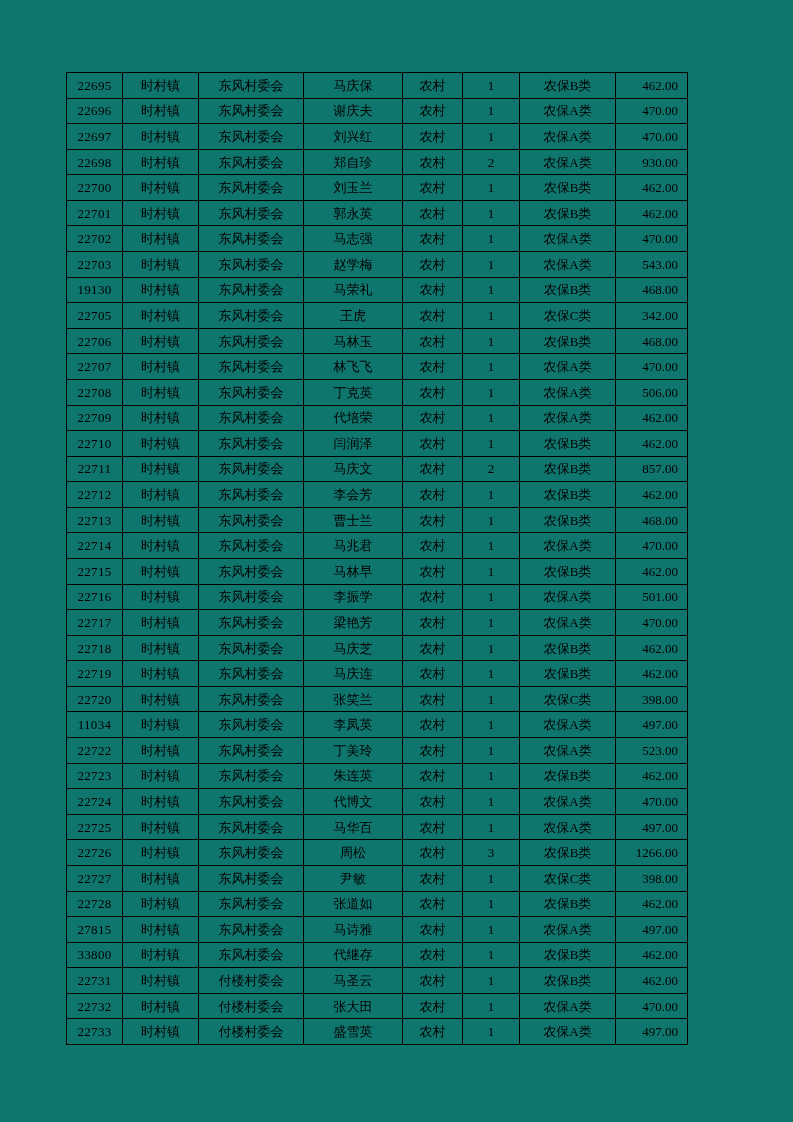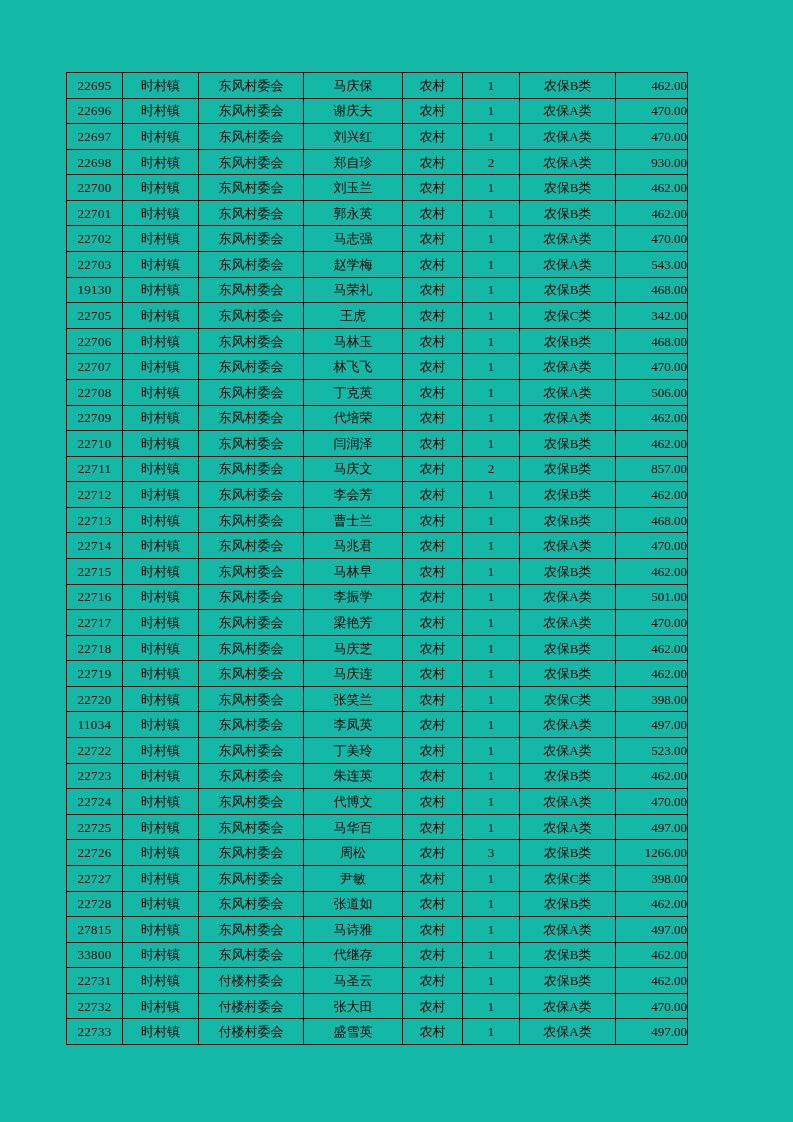--- a/index.html
+++ b/index.html
@@ -5,21 +5,21 @@
   * { margin: 0; padding: 0; box-sizing: border-box; }
   html, body {
     width: 793px; height: 1122px;
     background: #ffffff;
     font-family: "Liberation Serif", "DejaVu Serif", serif;
     color: #000000;
   }
   .page {
     position: relative;
     width: 793px; height: 1122px;
-    background: #14b8a6;
+    background: #0f766e;
     overflow: hidden;
   }
   table.data-table {
     position: absolute;
     left: 66px; top: 72px;
     width: 621px; height: 973px;
     border-collapse: collapse;
     table-layout: fixed;
   }
   table.data-table td {
@@ -27,20 +27,21 @@
     font-size: 13px;
     line-height: 1;
     text-align: center;
     vertical-align: middle;
     white-space: nowrap;
     overflow: hidden;
     padding: 0;
   }
   table.data-table td.col-amount {
     text-align: right;
+    padding-right: 9px;
   }
   table.data-table td.col-id {
     letter-spacing: 0.3px;
   }
 </style>
 </head>
 <body>
 
 <div class="page">
   <table class="data-table">

